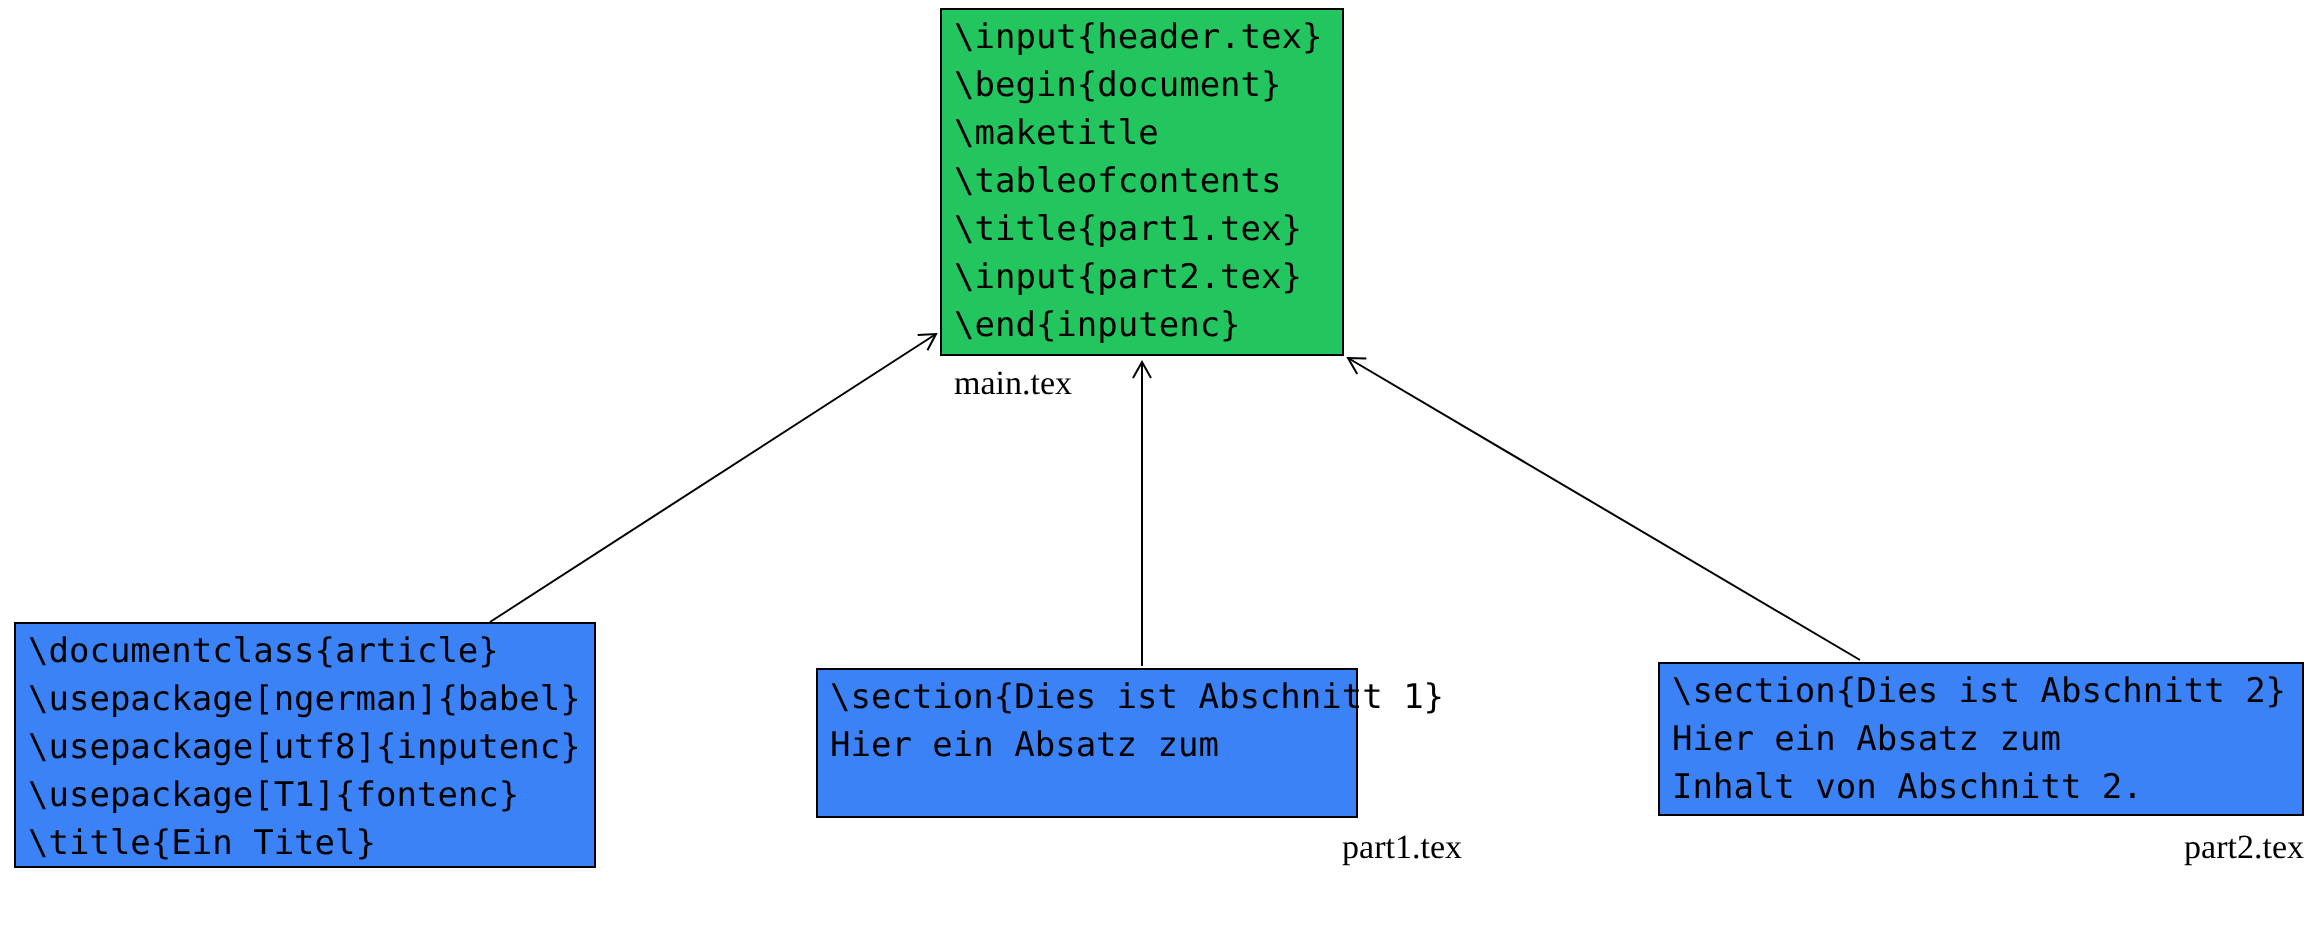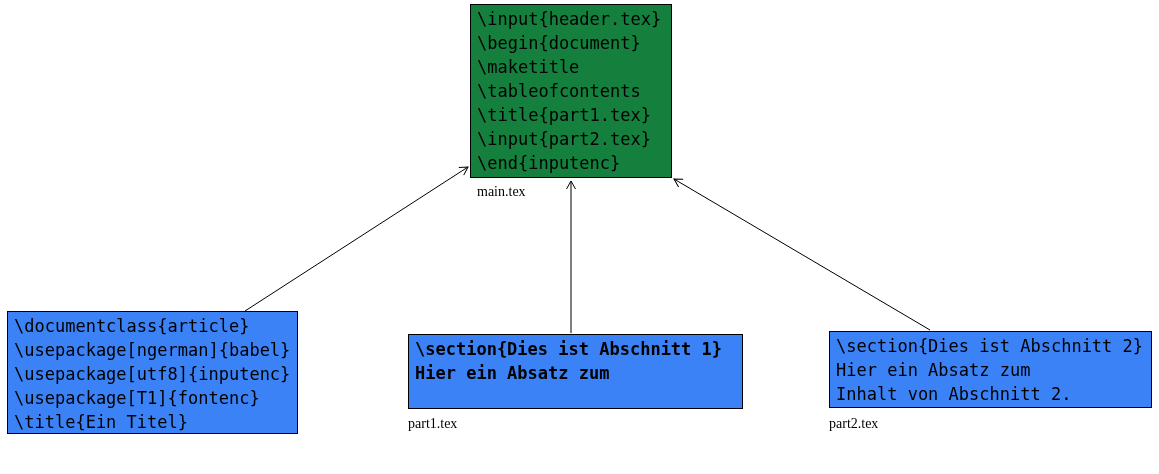--- a/index.html
+++ b/index.html
@@ -30,31 +30,31 @@
     font-size: 17px;
     line-height: 24px;
     color: #000000;
   }
   .code-line {
     white-space: pre;
   }
   .file-label {
     position: absolute;
     font-family: "Liberation Serif", serif;
-    font-size: 14px;
+    font-size: 17px;
     line-height: 20px;
     color: #000000;
     white-space: nowrap;
   }
   .centered {
-    text-align: left;
+    text-align: right;
   }
-  #box-main   { left: 470px; top: 4px;   width: 202px; height: 174px; background: #15803d; }
+  #box-main   { left: 470px; top: 4px;   width: 202px; height: 174px; background: #22c55e; }
   #box-header { left: 7px;   top: 311px; width: 291px; height: 123px; }
-  #box-part1  { left: 408px; top: 334px; width: 335px; height: 75px; font-weight: bold;  }
+  #box-part1  { left: 408px; top: 334px; width: 271px; height: 75px;  }
   #box-part2  { left: 829px; top: 331px; width: 323px; height: 77px;  }
   #label-main   { left: 477px; top: 182px; }
   #label-header { left: 7px;   top: 440px; width: 291px; }
   #label-part1  { left: 408px; top: 414px; width: 323px; }
   #label-part2  { left: 829px; top: 414px; width: 323px; }
 </style>
 </head>
 <body>
 
 <div id="canvas">

